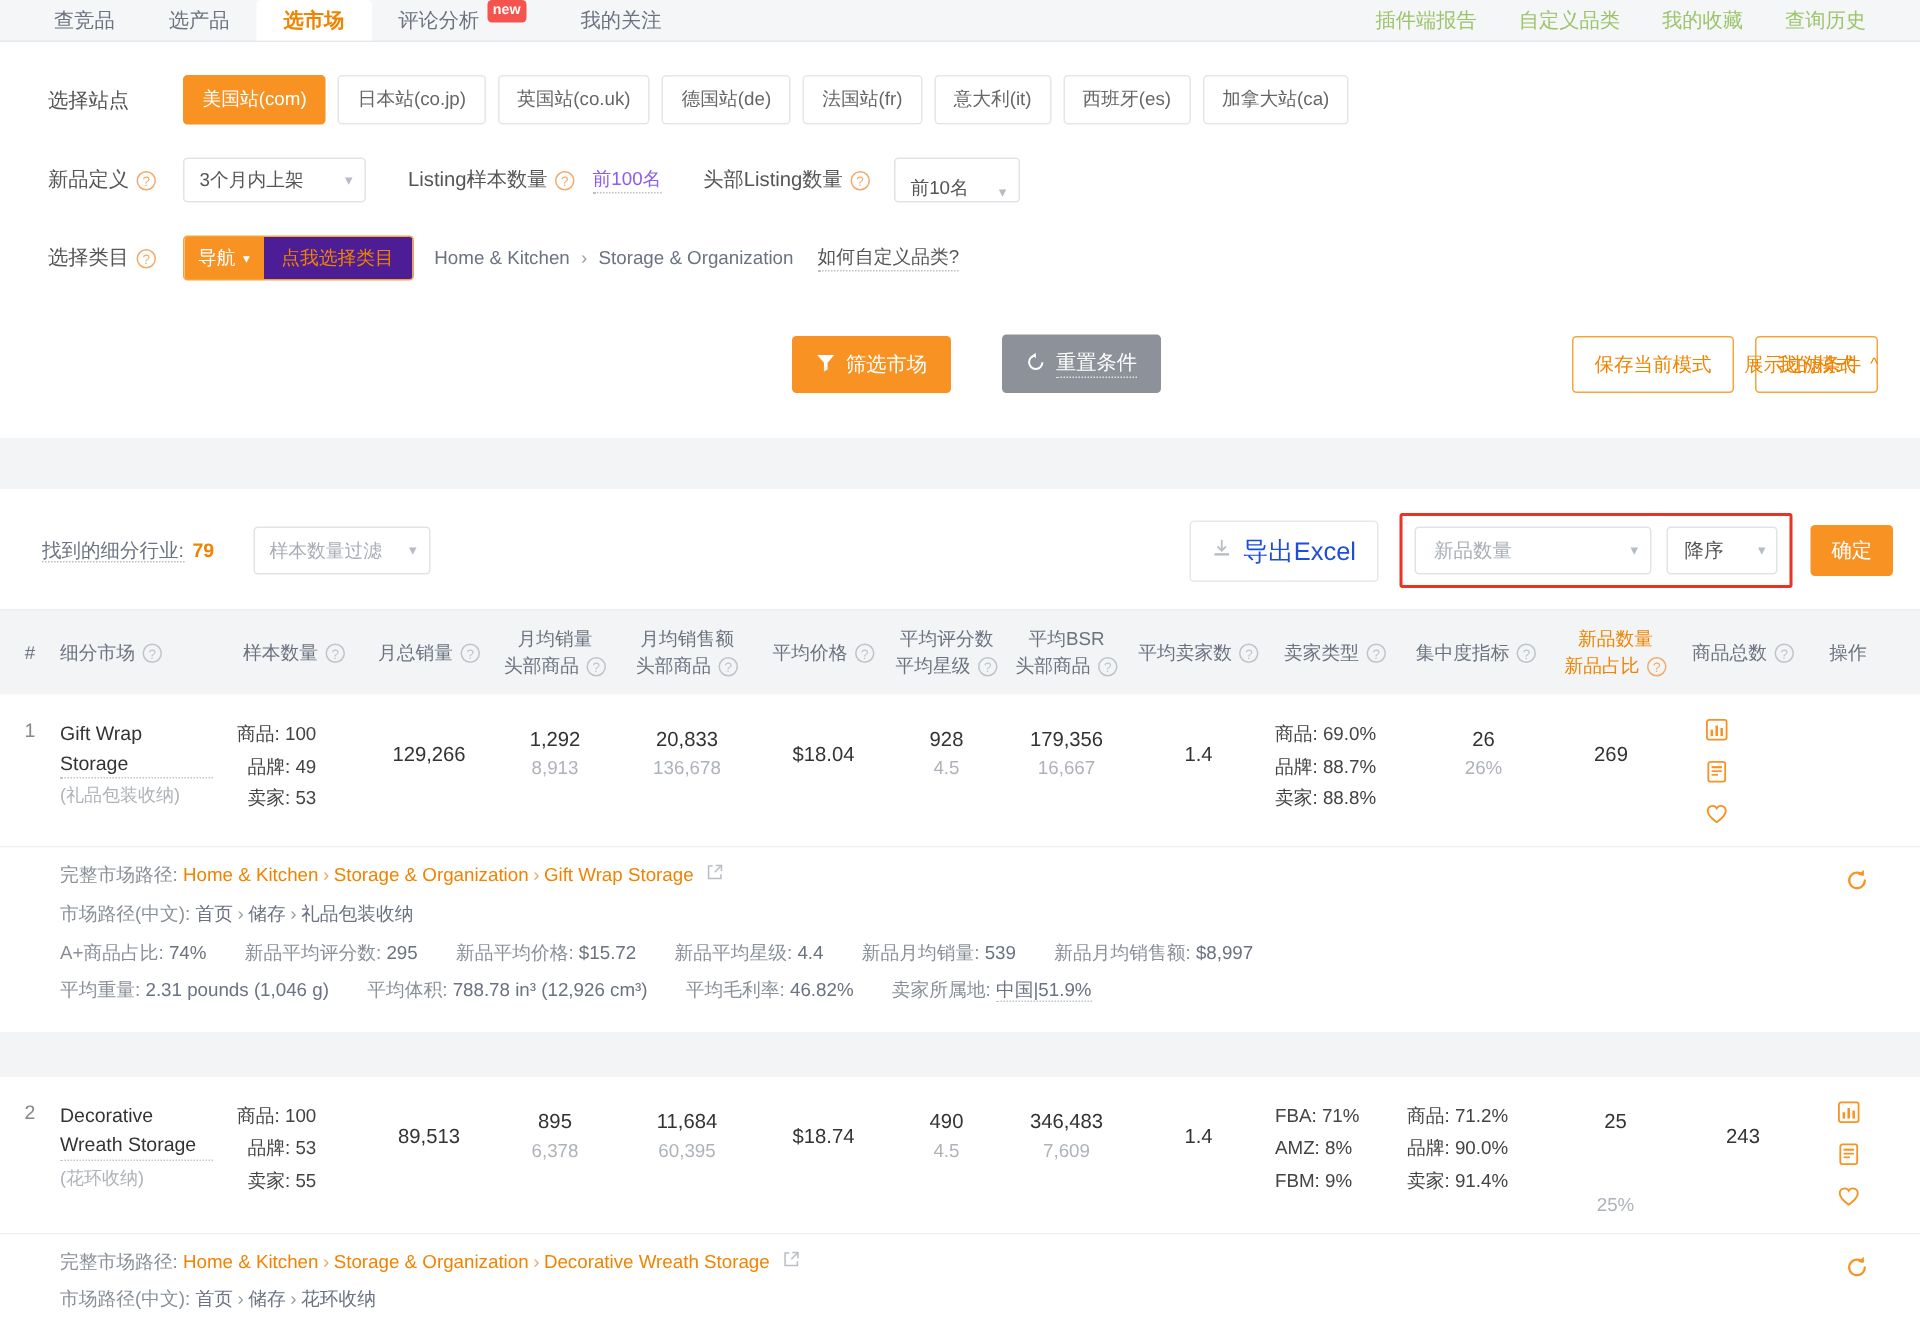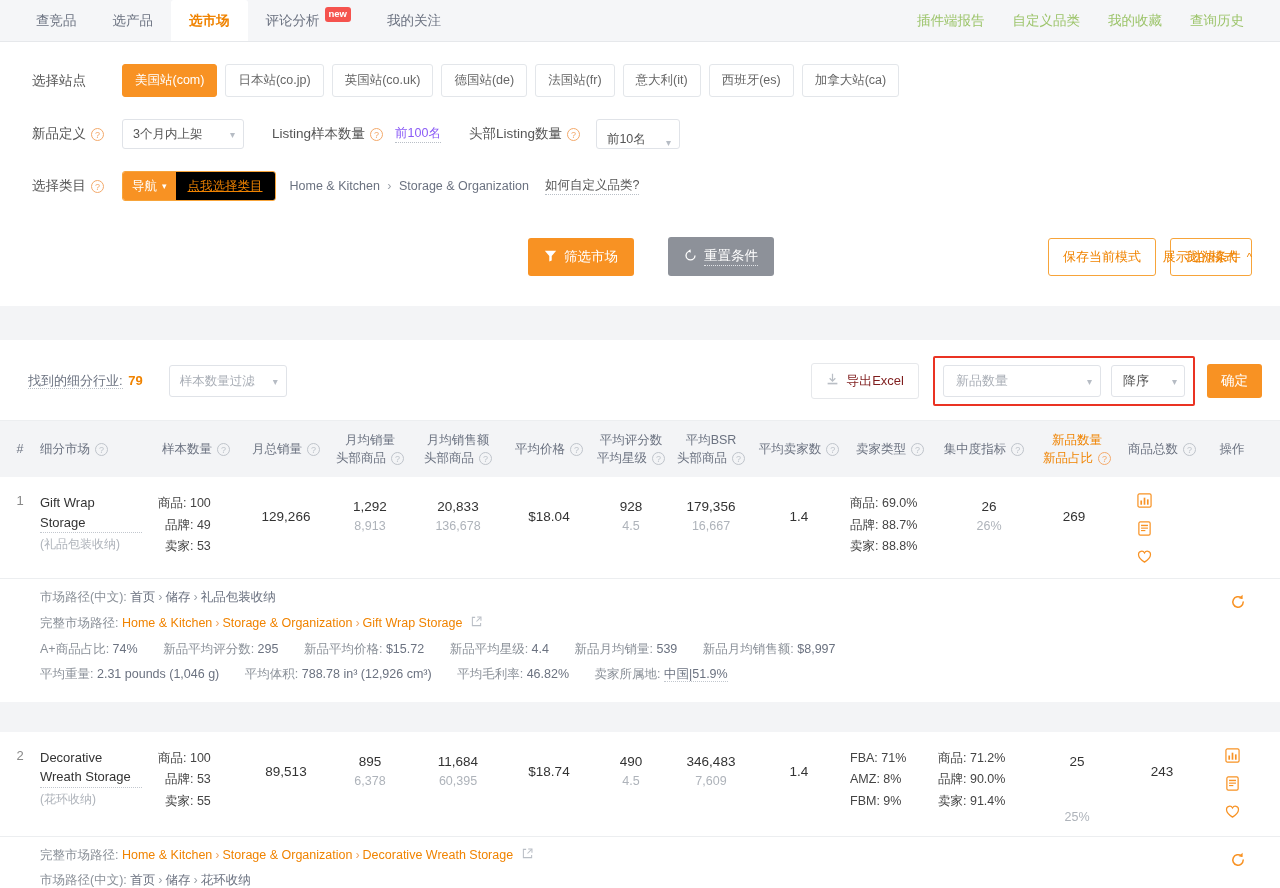--- a/index.html
+++ b/index.html
@@ -8,21 +8,21 @@
     width:1280px; height:888px;
     background:#ffffff;
     font-family:"Liberation Sans","DejaVu Sans",sans-serif;
     font-size:13px;
     color:#444;
     overflow:hidden;
   }
 
   
   .topnav {
-    height:42px;
+    height:28px;
     background:#f5f6f8;
     border-bottom:1px solid #e6e8eb;
     display:flex;
     align-items:stretch;
     position:relative;
   }
   .nav-left { display:flex; align-items:stretch; padding-left:18px; }
   .nav-item {
     display:flex; align-items:center;
     padding:0 18px;
@@ -129,24 +129,24 @@
     height:30px;
   }
   .seg .seg-l {
     background:#f89223; color:#fff;
     font-size:12.5px;
     padding:0 9px;
     display:flex; align-items:center;
   }
   .seg .seg-l .caret { margin-left:5px; font-size:9px; }
   .seg .seg-r {
-    background:#000000; color:#f08300;
+    background:#4c1d95; color:#f08300;
     font-size:12.5px;
     padding:0 12px;
-    display:flex; align-items:center;text-decoration:underline;
+    display:flex; align-items:center;
   }
 
   .crumb { font-size:12.5px; color:#6b7280; margin-left:14px; white-space:nowrap; }
   .crumb .sep { color:#9aa0a8; padding:0 4px; }
   .link-dotted {
     margin-left:16px; font-size:12.5px; color:#555;
     border-bottom:1px dotted #b9bfc7; cursor:pointer;
   }
   .show-filter {
     position:absolute; right:28px; top:206px;
@@ -202,21 +202,21 @@
     padding:16px 18px 14px 28px;
     background:#fff;
     position:relative;
   }
   .found { font-size:13px; color:#6b7280; }
   .found .u { border-bottom:1px dotted #b9bfc7; }
   .found .num { color:#f08300; font-weight:bold; margin-left:2px; }
   .rb-right { margin-left:auto; display:flex; align-items:center; gap:0; }
   .btn-export {
     border:1px solid #e6e8eb; background:#fff;
-    color:#7f1d1d; font-size:13px;
+    color:#1d4ed8; font-size:17px;
     border-radius:3px;
     padding:8px 14px;
     display:flex; align-items:center; gap:7px;
     cursor:pointer; font-family:inherit;
     margin-right:14px;
   }
   .sort-box {
     border:2px solid #ea3323;
     border-radius:2px;
     padding:7px 8px;
@@ -644,33 +644,33 @@
             </svg>
         </span>
       </div>
     </div>
   </div>
 
   <div class="row-sep"></div>
 
   <div class="detail">
     <div class="detail-line">
-      <span class="lbl">市场路径(中文):</span>
-      <span class="val">首页</span><span class="sep" style="color:#9aa0a8;">›</span><span class="val">储存</span><span class="sep" style="color:#9aa0a8;">›</span><span class="val">礼品包装收纳</span>
-    </div>
-    <div class="detail-line">
       <span class="lbl">完整市场路径:</span>
       <span class="orange">Home &amp; Kitchen</span><span class="sep">›</span><span class="orange">Storage &amp; Organization</span><span class="sep">›</span><span class="orange">Gift Wrap Storage</span>
       <span class="ext">
         <svg width="11" height="11" viewBox="0 0 16 16">
             <path d="M6 2H2v12h12V10" fill="none" stroke="#b9bec5" stroke-width="1.5"></path>
             <path d="M9 1.5h5.5V7" fill="none" stroke="#b9bec5" stroke-width="1.5"></path>
             <path d="M14 2 8 8" stroke="#b9bec5" stroke-width="1.5"></path>
           </svg>
       </span>
+    </div>
+    <div class="detail-line">
+      <span class="lbl">市场路径(中文):</span>
+      <span class="val">首页</span><span class="sep" style="color:#9aa0a8;">›</span><span class="val">储存</span><span class="sep" style="color:#9aa0a8;">›</span><span class="val">礼品包装收纳</span>
     </div>
     <div class="detail-line">
       <span class="seg-item"><span class="lbl">A+商品占比:</span> <span class="val">74%</span></span>
       <span class="seg-item"><span class="lbl">新品平均评分数:</span> <span class="val">295</span></span>
       <span class="seg-item"><span class="lbl">新品平均价格:</span> <span class="val">$15.72</span></span>
       <span class="seg-item"><span class="lbl">新品平均星级:</span> <span class="val">4.4</span></span>
       <span class="seg-item"><span class="lbl">新品月均销量:</span> <span class="val">539</span></span>
       <span class="seg-item"><span class="lbl">新品月均销售额:</span> <span class="val">$8,997</span></span>
     </div>
     <div class="detail-line">

